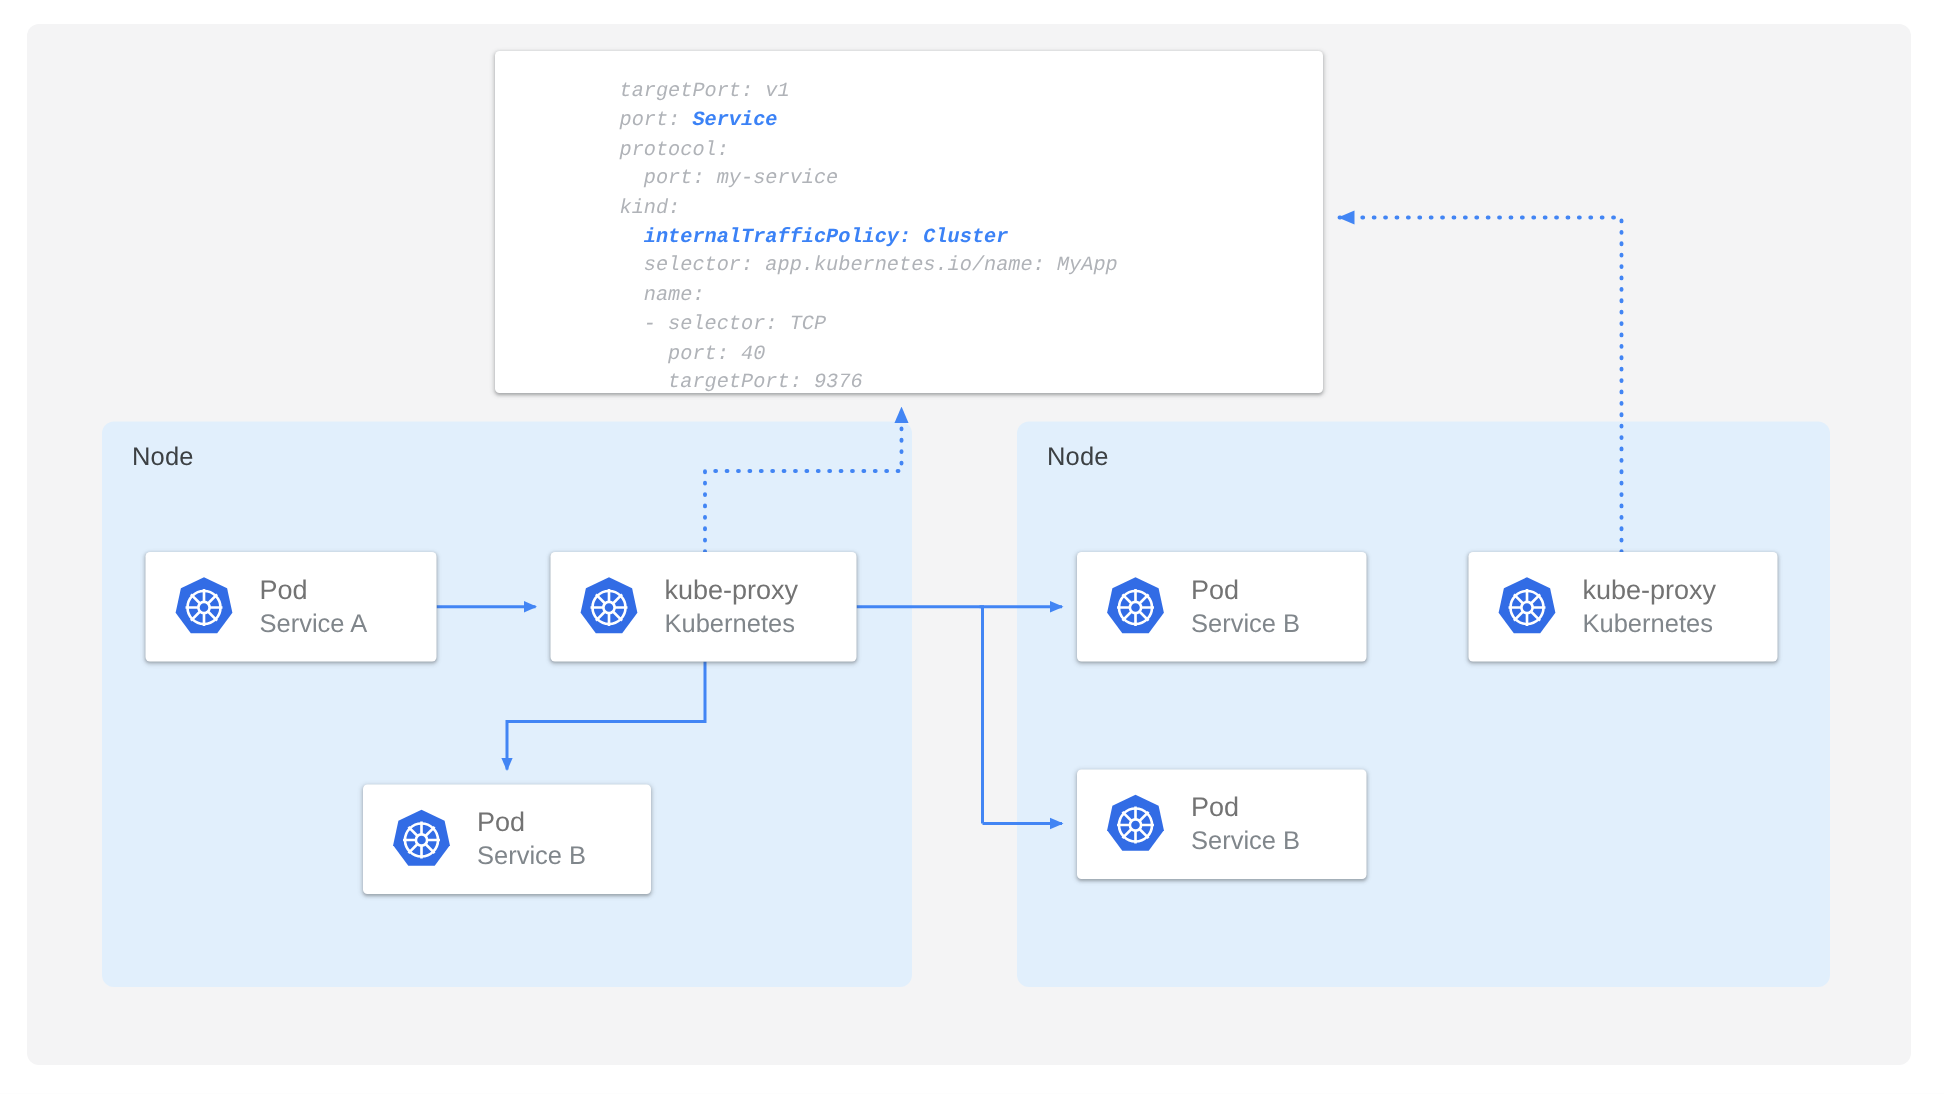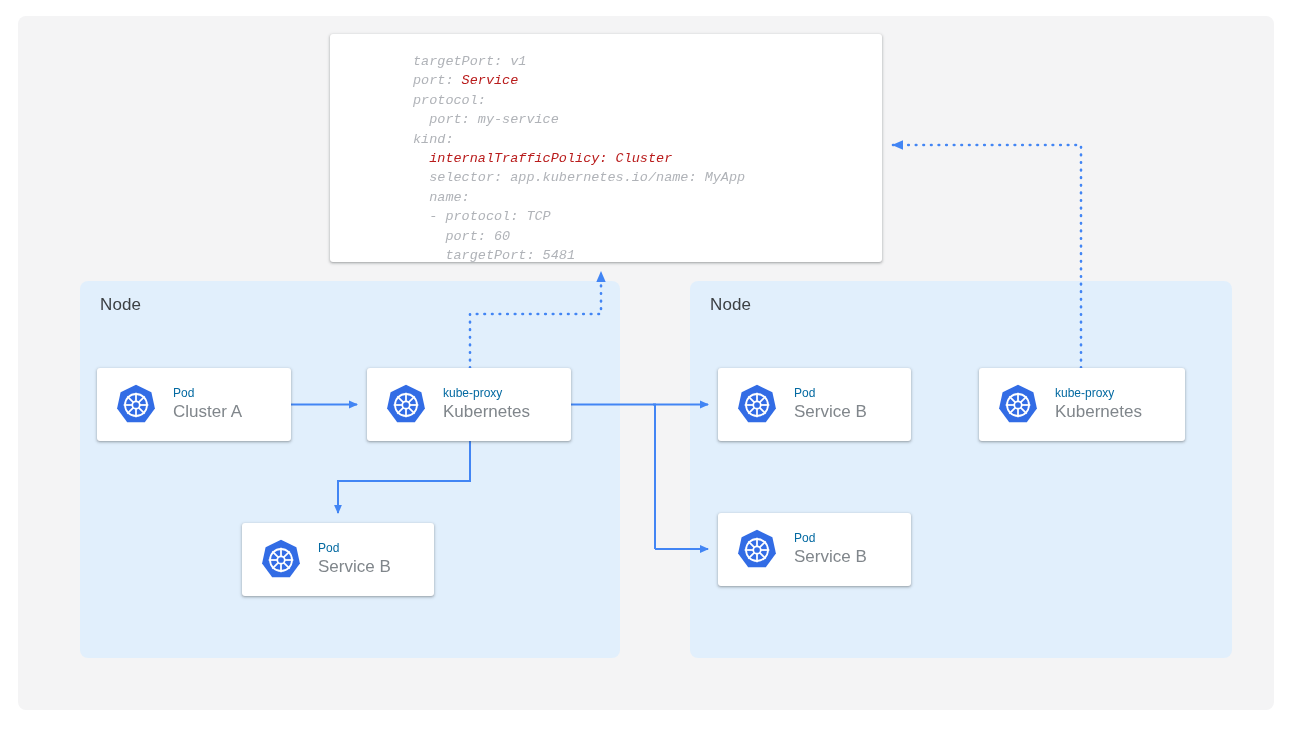--- a/index.html
+++ b/index.html
@@ -28,21 +28,20 @@
     width: 1256px;
     height: 694px;
     background: #f4f4f5;
     border-radius: 8px;
   }
   
   .node {
     position: absolute;
     background: #e1effc;
     border-radius: 8px;
-    margin-left: 12px;
   }
   .node-left  { left: 68px;  top: 281px; width: 540px; height: 377px; }
   .node-right { left: 678px; top: 281px; width: 542px; height: 377px; }
   .node-label {
     position: absolute;
     left: 20px;
     top: 14px;
     font-size: 17px;
     color: #3c4043;
     letter-spacing: .1px;
@@ -60,22 +59,22 @@
   .card .logo {
     flex: 0 0 auto;
     margin-left: 17px;
     margin-right: 15px;
     width: 44px;
     height: 44px;
     display: block;
   }
   .card .text { display: flex; flex-direction: column; justify-content: center; }
   .card .title {
-    font-size: 12px;
-    color: #0369a1;
+    font-size: 18px;
+    color: #737373;
     line-height: 1.28;
     white-space: nowrap;
   }
   .card .subtitle {
     font-size: 17px;
     color: #80868b;
     line-height: 1.28;
     white-space: nowrap;
   }
   
@@ -104,22 +103,22 @@
     top: 18px;
     margin: 0;
     font-family: "Liberation Mono", "DejaVu Sans Mono", monospace;
     font-style: italic;
     font-size: 13.5px;
     line-height: 19.4px;
     color: #b0b3b8;
     white-space: pre;
   }
   .yaml-code .b {
-    font-weight: normal;
-    color: #b91c1c;
+    font-weight: bold;
+    color: #3b82f6;
   }
   
   .connectors {
     position: absolute;
     left: 0; top: 0;
     width: 1296px;
     height: 729px;
     pointer-events: none;
   }
 </style>
@@ -131,23 +130,23 @@
 
   <div class="yaml-card">
     <pre class="yaml-code"><span>targetPort: v1</span>
 <span>port: </span><span class="b">Service</span>
 <span>protocol:</span>
 <span>  port: my-service</span>
 <span>kind:</span>
 <span class="b">  internalTrafficPolicy: Cluster</span>
 <span>  selector: app.kubernetes.io/name: MyApp</span>
 <span>  name:</span>
-<span>  - protocol: TCP</span>
-<span>    port: 60</span>
-<span>    targetPort: 5481</span></pre>
+<span>  - selector: TCP</span>
+<span>    port: 40</span>
+<span>    targetPort: 9376</span></pre>
   </div>
 
   <div class="node node-left">
     <div class="node-label">Node</div>
   </div>
   <div class="node node-right">
     <div class="node-label">Node</div>
   </div>
 
   <svg class="connectors" viewBox="0 0 1296 729" width="1296" height="729">
@@ -186,21 +185,21 @@
         <line x1="22" y1="50" x2="41.5" y2="50"></line>
         <line x1="58.5" y1="50" x2="78" y2="50"></line>
         <line x1="30.2" y1="30.2" x2="44" y2="44"></line>
         <line x1="56" y1="56" x2="69.8" y2="69.8"></line>
         <line x1="69.8" y1="30.2" x2="56" y2="44"></line>
         <line x1="44" y1="56" x2="30.2" y2="69.8"></line>
       </g>
     </svg>
     <div class="text">
       <div class="title">Pod</div>
-      <div class="subtitle">Cluster A</div>
+      <div class="subtitle">Service A</div>
     </div>
   </div>
 
   <div class="card card-kube-left">
     <svg class="logo" viewBox="0 0 100 100">
       <polygon points="50,4 85,21 93,58 70,89 30,89 7,58 15,21" fill="#326ce5"></polygon>
       <g fill="none" stroke="#ffffff" stroke-width="4">
         <circle cx="50" cy="50" r="25"></circle>
         <circle cx="50" cy="50" r="8.5"></circle>
         <line x1="50" y1="22" x2="50" y2="41.5"></line>

